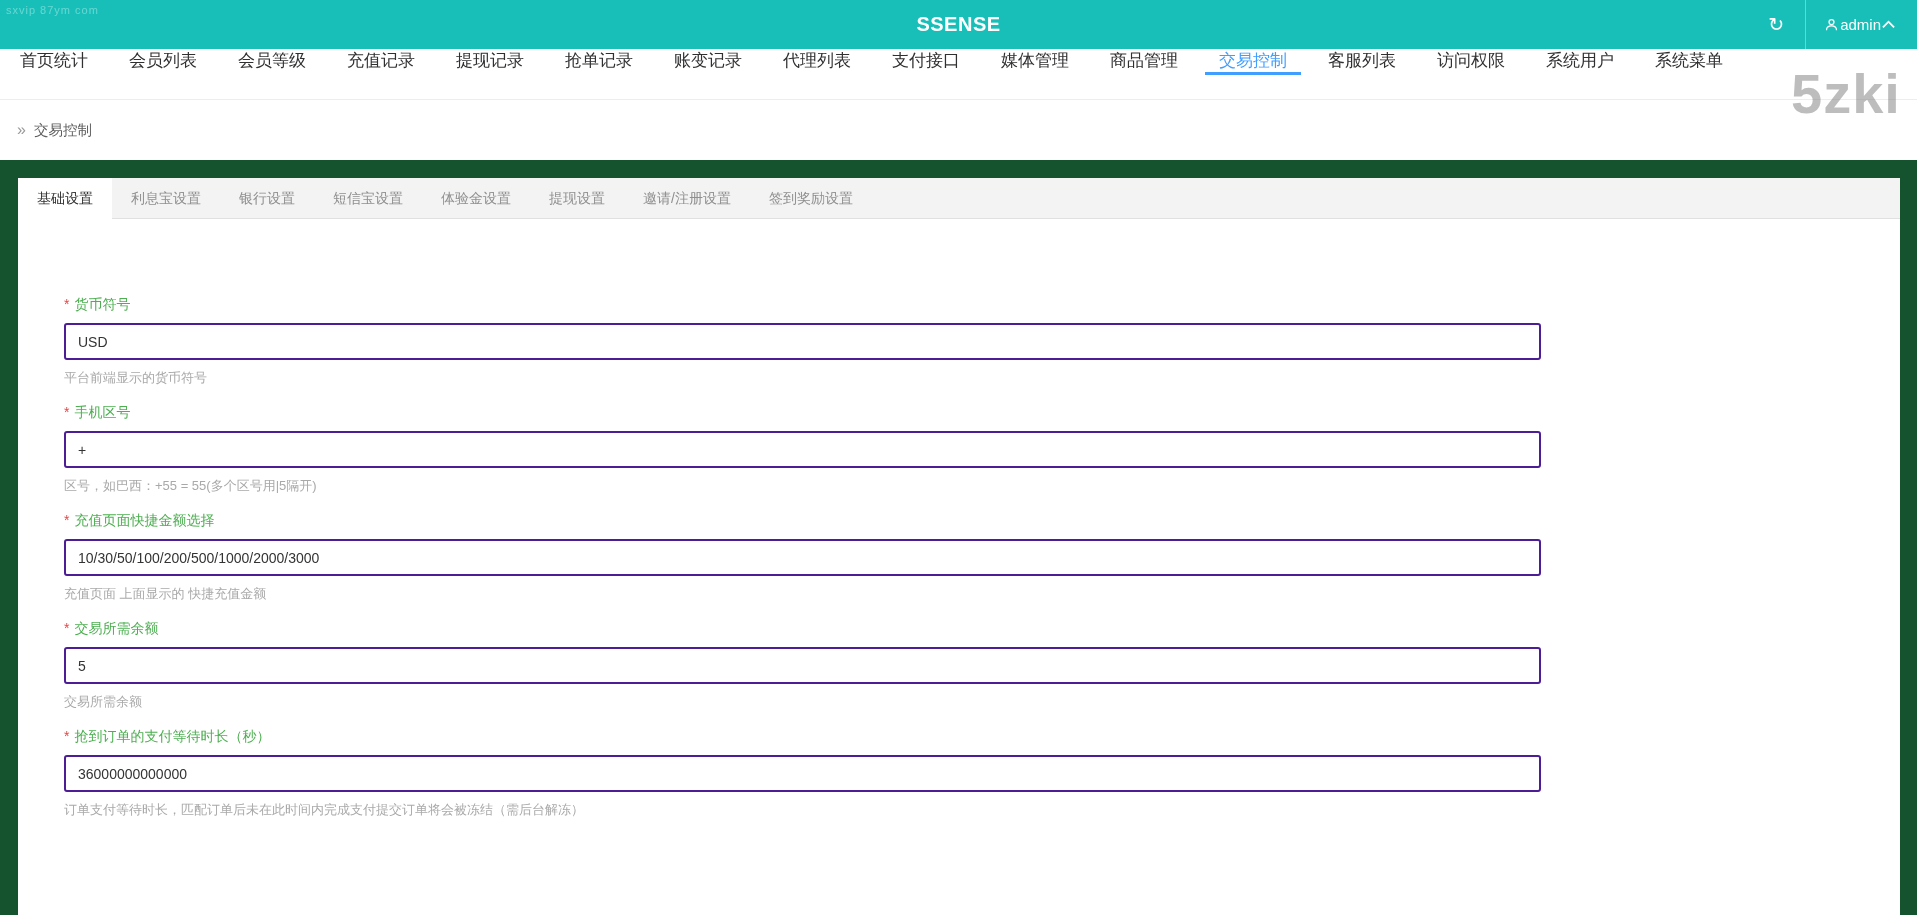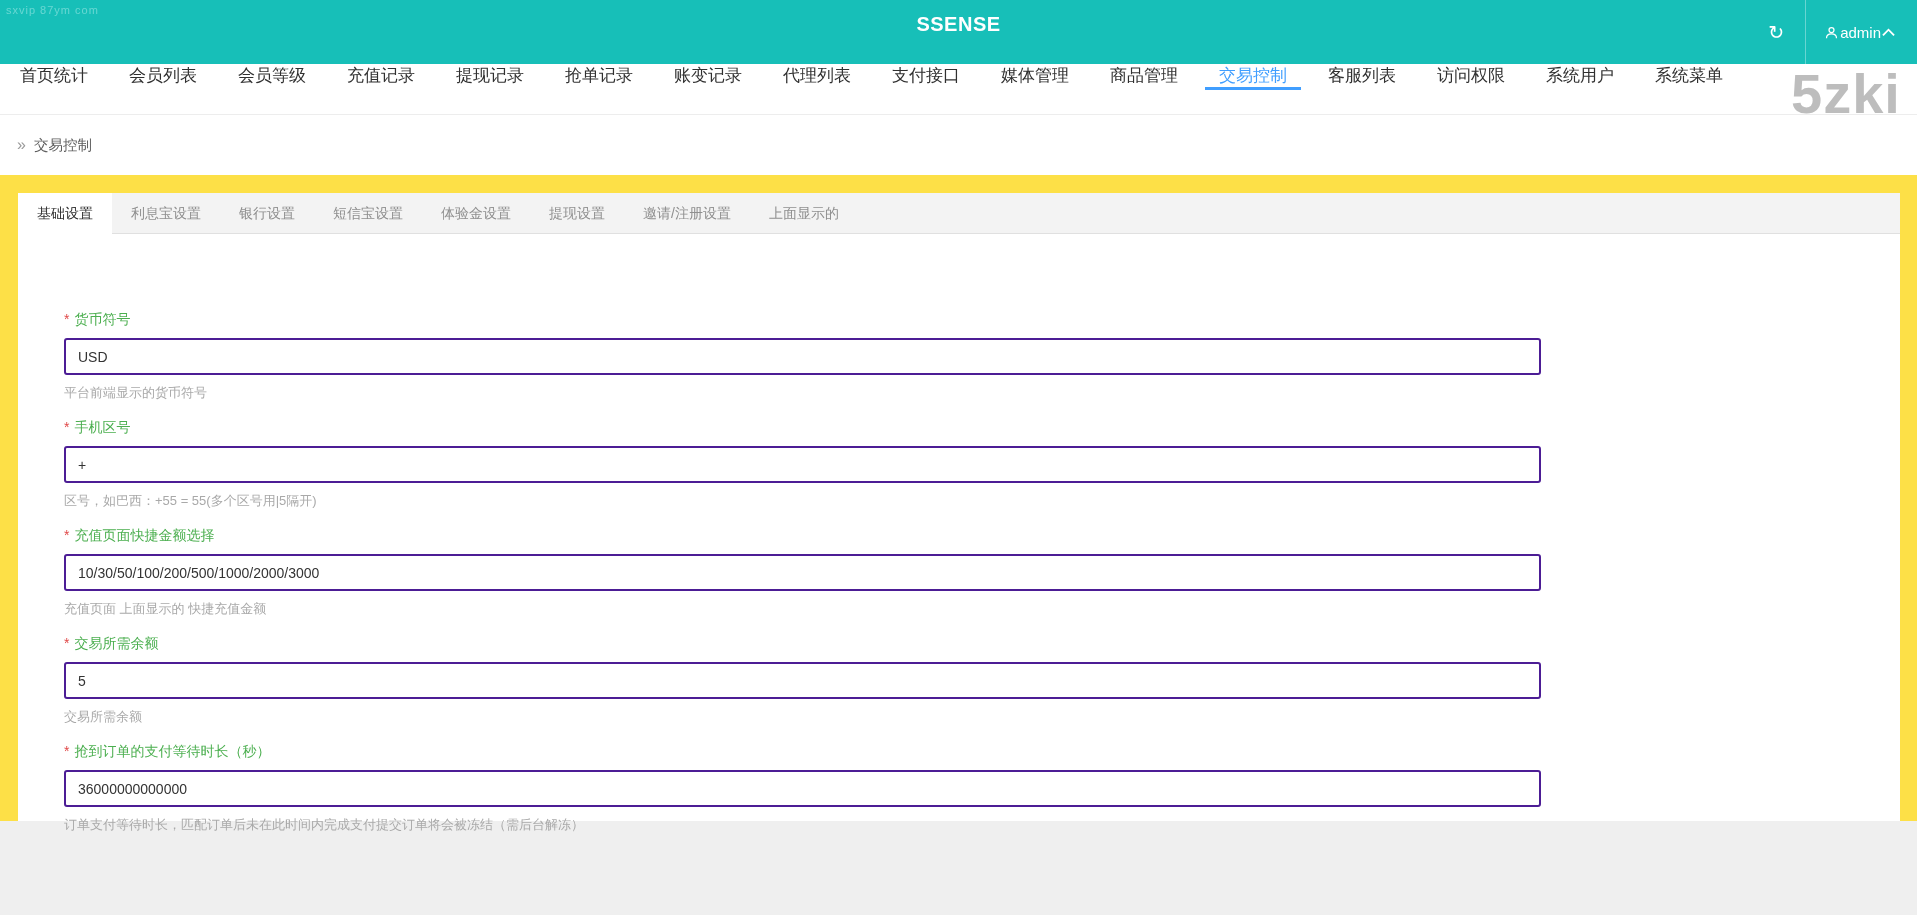--- a/index.html
+++ b/index.html
@@ -3,21 +3,21 @@
 <meta charset="utf-8">
 <style>
   * { margin:0; padding:0; box-sizing:border-box; }
   html,body { width:1917px; height:915px; overflow:hidden; }
   body {
     font-family:"Liberation Sans","DejaVu Sans",sans-serif;
     background:#efefef; position:relative; color:#333;
   }
 
   
-  .topbar { position:relative; height:64px; background:#17bfb8; }
+  .topbar { position:relative; height:49px; background:#17bfb8; }
   .wm-left {
     position:absolute; top:4px; left:6px; font-size:11px;
     color:rgba(235,255,255,.38); letter-spacing:1px;
   }
   .brand {
     position:absolute; left:0; right:0; top:0; line-height:49px;
     text-align:center; color:#fff; font-size:20px; font-weight:bold;
     letter-spacing:.5px;
   }
   .topbar-right { position:absolute; right:0; top:0; height:100%; display:flex; align-items:stretch; }
@@ -51,21 +51,21 @@
   .nav-item.active { color:#409eff; border-bottom-color:#409eff; }
 
   
   .bc-row {
     height:60px; background:#fff; display:flex; align-items:center;
     padding-left:17px; gap:8px; font-size:14.5px; color:#5e5e5e;
   }
   .bc-arrows { color:#9a9a9a; font-size:16px; }
 
   
-  .page-body { height:646px; background:#fde047; padding:18px 17px 0 18px; }
+  .page-body { height:755px; background:#14532d; padding:18px 17px 0 18px; }
   .card { background:#fff; height:100%; }
 
   .tabs { display:flex; background:#f3f3f3; border-bottom:1px solid #e0e0e0; }
   .tab {
     height:40px; line-height:40px; padding:0 19px; font-size:14px;
     color:#8f8f8f; cursor:pointer; white-space:nowrap;
   }
   .tab.active { background:#fff; color:#2f2f2f; height:41px; margin-bottom:-1px; }
 
   .tab-content { padding:77px 46px 0 46px; }
@@ -140,21 +140,21 @@
   <div class="page-body">
     <div class="card">
       <div class="tabs" id="tabs">
           <div class="tab active">基础设置</div>
           <div class="tab">利息宝设置</div>
           <div class="tab">银行设置</div>
           <div class="tab">短信宝设置</div>
           <div class="tab">体验金设置</div>
           <div class="tab">提现设置</div>
           <div class="tab">邀请/注册设置</div>
-          <div class="tab">上面显示的</div>
+          <div class="tab">签到奖励设置</div>
         </div>
       <div class="tab-content">
         <div id="form-area">
             <div class="field-group"><div class="fl"><span class="req">*</span><span>货币符号</span></div><input class="f-input" type="text" value="USD" style=""><div class="f-help">平台前端显示的货币符号</div></div>
             <div class="field-group"><div class="fl"><span class="req">*</span><span>手机区号</span></div><input class="f-input" type="text" value="+" style=""><div class="f-help">区号，如巴西：+55 = 55(多个区号用|5隔开)</div></div>
             <div class="field-group"><div class="fl"><span class="req">*</span><span>充值页面快捷金额选择</span></div><input class="f-input" type="text" value="10/30/50/100/200/500/1000/2000/3000" style=""><div class="f-help">充值页面 上面显示的 快捷充值金额</div></div>
             <div class="field-group"><div class="fl"><span class="req">*</span><span>交易所需余额</span></div><input class="f-input" type="text" value="5" style=""><div class="f-help">交易所需余额</div></div>
             <div class="field-group"><div class="fl"><span class="req">*</span><span>抢到订单的支付等待时长（秒）</span></div><input class="f-input" type="text" value="36000000000000" style=""><div class="f-help">订单支付等待时长，匹配订单后未在此时间内完成支付提交订单将会被冻结（需后台解冻）</div></div>
           </div>
 

